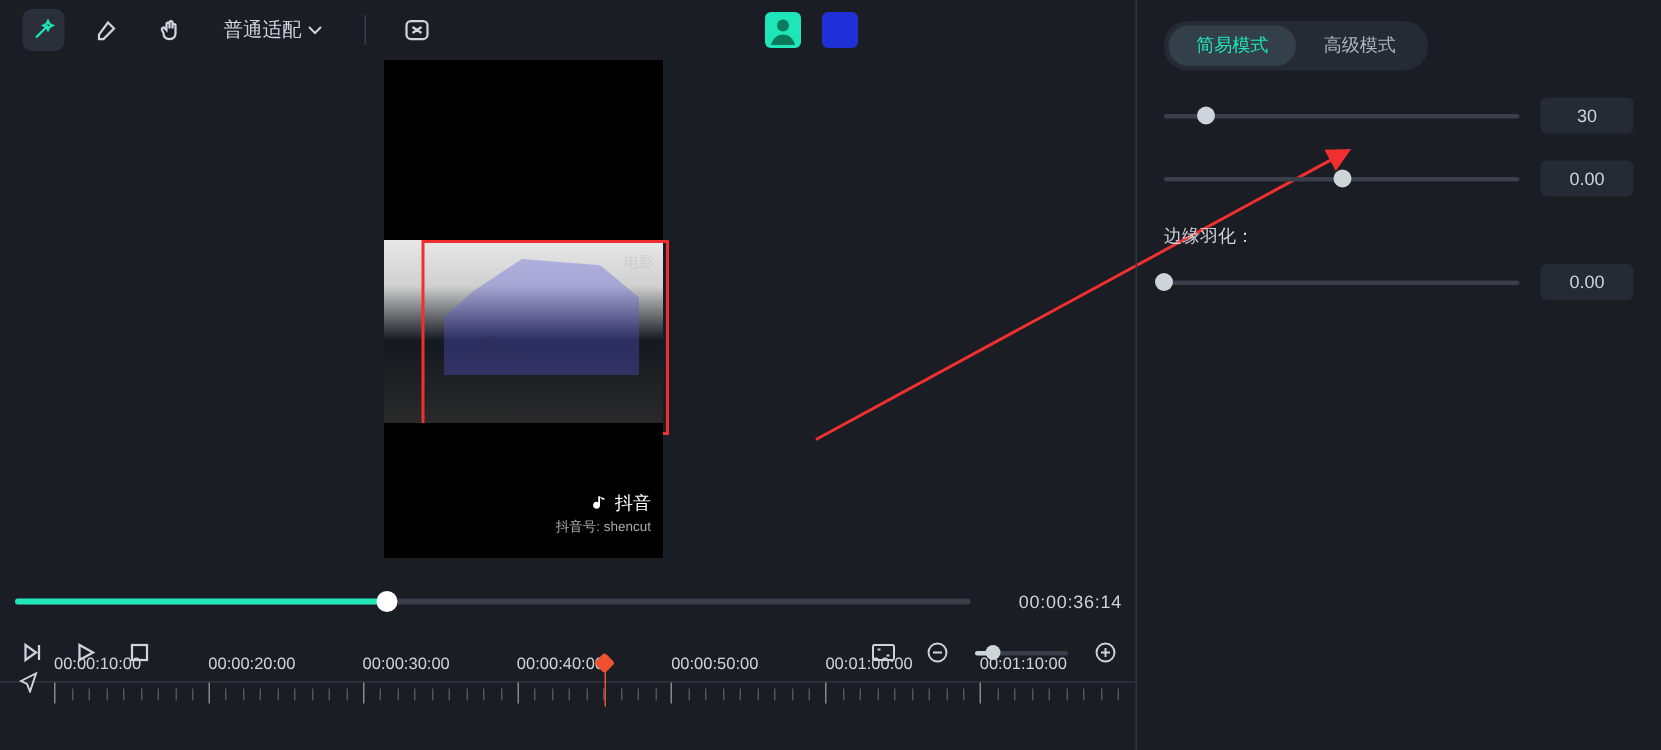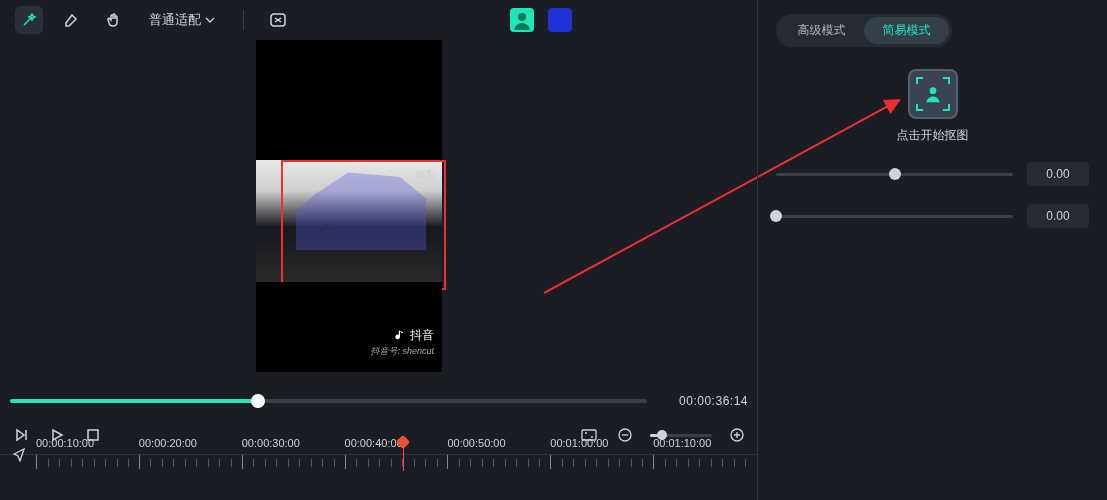--- a/index.html
+++ b/index.html
@@ -54,21 +54,21 @@
       position:absolute; left:40px; top:124px; width:130px; height:86px;
       background: rgba(90,90,220,0.35);
       clip-path: polygon(15% 35%, 40% 10%, 80% 15%, 100% 40%, 100% 100%, 0 100%, 0 55%);
     }
     .red-box {
       position:absolute; left:25px; top:120px; width:165px; height:130px;
       border: 2px solid #f03030;
     }
     .watermark-tr { position:absolute; right:6px; top:128px; font-size:10px; color:#ccc; }
     .watermark-br { position:absolute; right:8px; bottom:28px; font-size:12px; color:#fff; display:flex; align-items:center; gap:3px; }
-    .watermark-sub { position:absolute; right:8px; bottom:14px; font-size:9px; color:#aaa;font-style:italic; }
+    .watermark-sub { position:absolute; right:8px; bottom:14px; font-size:9px; color:#aaa; }
 
     
     .arrow-line {
       position: absolute; left: 544px; top: 292px;
       width: 404px; height: 2px; background: #f03030;
       transform-origin: left center;
       transform: rotate(-28.5deg);
     }
     .arrow-head {
       position:absolute; right:-2px; top:-7px;
@@ -339,51 +339,44 @@
         <div class="tick-minor" style="left: 92px;"></div>
       </div>
     </div>
   <div class="playhead" id="playhead" style="left: 403.2px;"></div>
 </div>
 
 <div class="vdiv"></div>
 
 <div class="side-panel">
   <div class="mode-tabs">
+    <div class="mode-tab active">简易模式</div>
     <div class="mode-tab">高级模式</div>
-    <div class="mode-tab active">简易模式</div>
-  </div>
-
-  <div class="cutout-block">
-    <div class="cutout-btn">
-      <div class="cutout-corners">
-        <svg class="corners" width="36" height="36" viewBox="0 0 36 36" fill="none" stroke="#1fe6b8" stroke-width="2">
-          <path d="M2 8V2h6M28 2h6v6M34 28v6h-6M8 34H2v-6"></path>
-        </svg>
-        <svg width="20" height="20" viewBox="0 0 24 24" fill="#1fe6b8">
-          <circle cx="12" cy="8" r="4"></circle>
-            <path d="M4 22c1-5 5-7 8-7s7 2 8 7z"></path>
-        </svg>
-      </div>
-    </div>
-    <div class="cutout-label">点击开始抠图</div>
-  </div>
+  </div>
+
 
   <div id="sliders">
       <div class="slider-group">
+        <div class="slider-row">
+          <div class="slider-track">
+            <div class="slider-thumb" style="left:12%"></div>
+          </div>
+          <div class="slider-value">30</div>
+        </div>
       </div>
       <div class="slider-group">
         <div class="slider-row">
           <div class="slider-track">
             <div class="slider-thumb" style="left:50%"></div>
           </div>
           <div class="slider-value">0.00</div>
         </div>
       </div>
       <div class="slider-group">
+        <div class="slider-label">边缘羽化：</div>
         <div class="slider-row">
           <div class="slider-track">
             <div class="slider-thumb" style="left:0%"></div>
           </div>
           <div class="slider-value">0.00</div>
         </div>
       </div>
     </div>
 </div>
 

